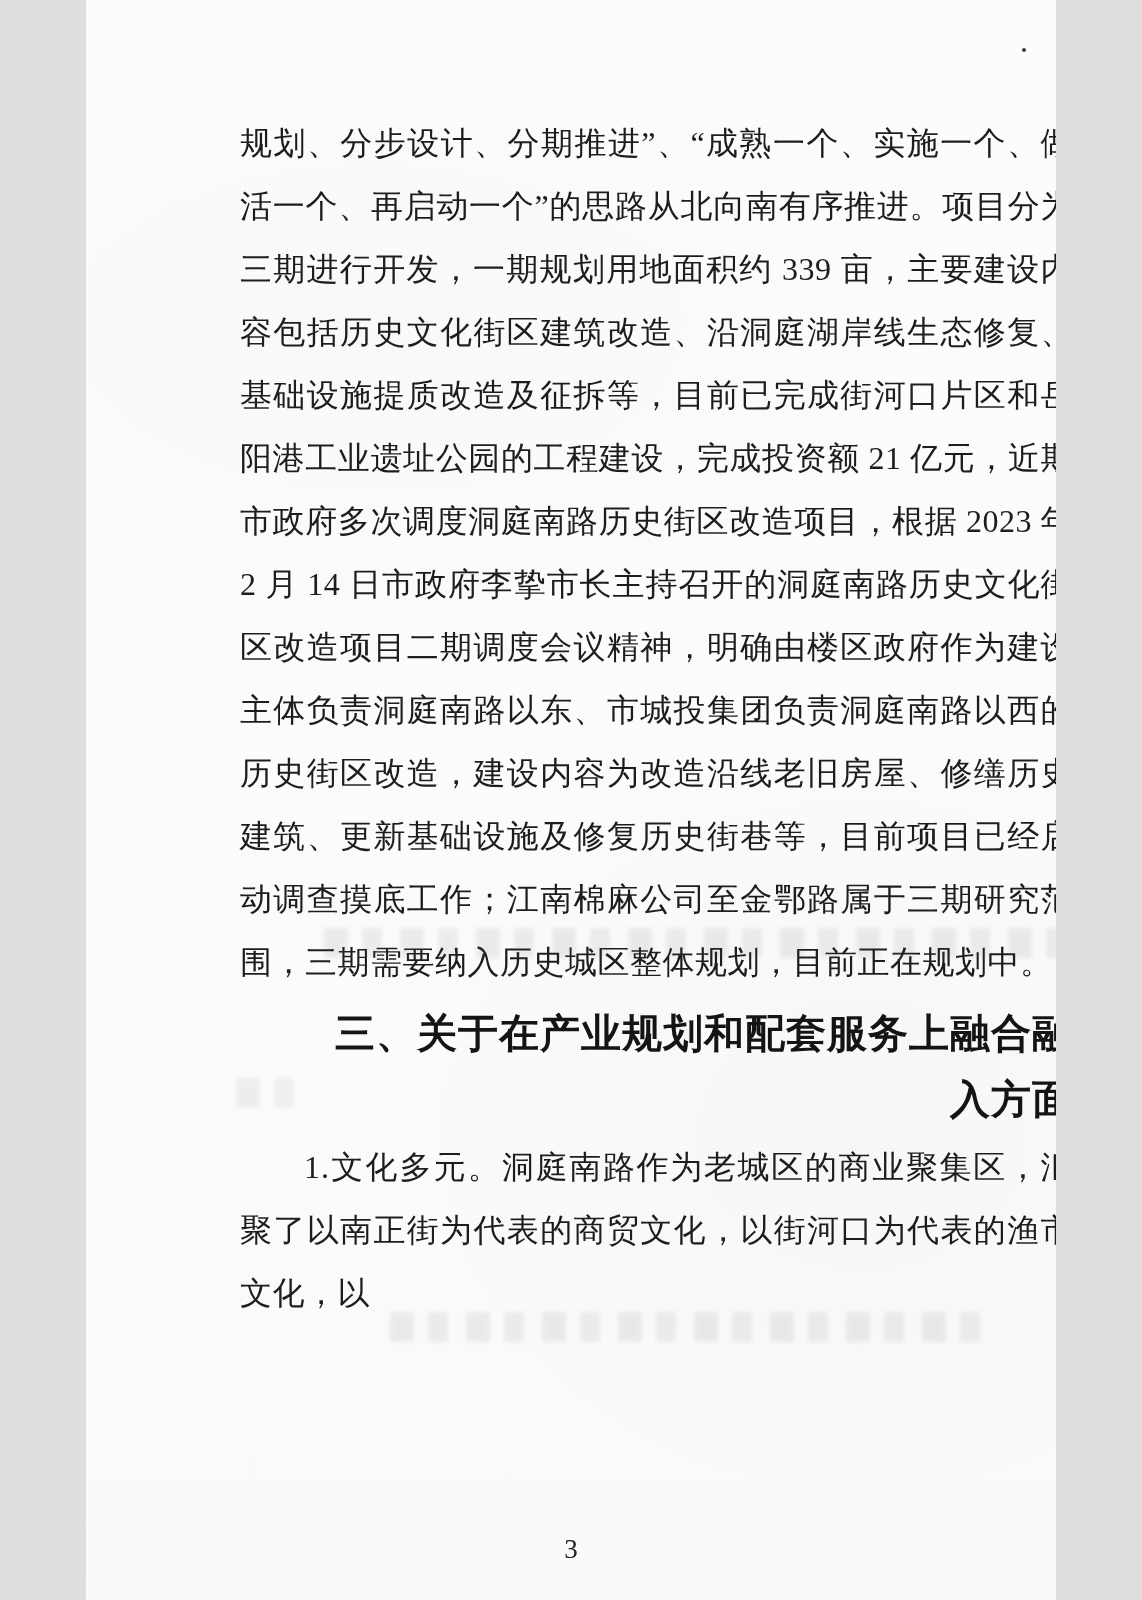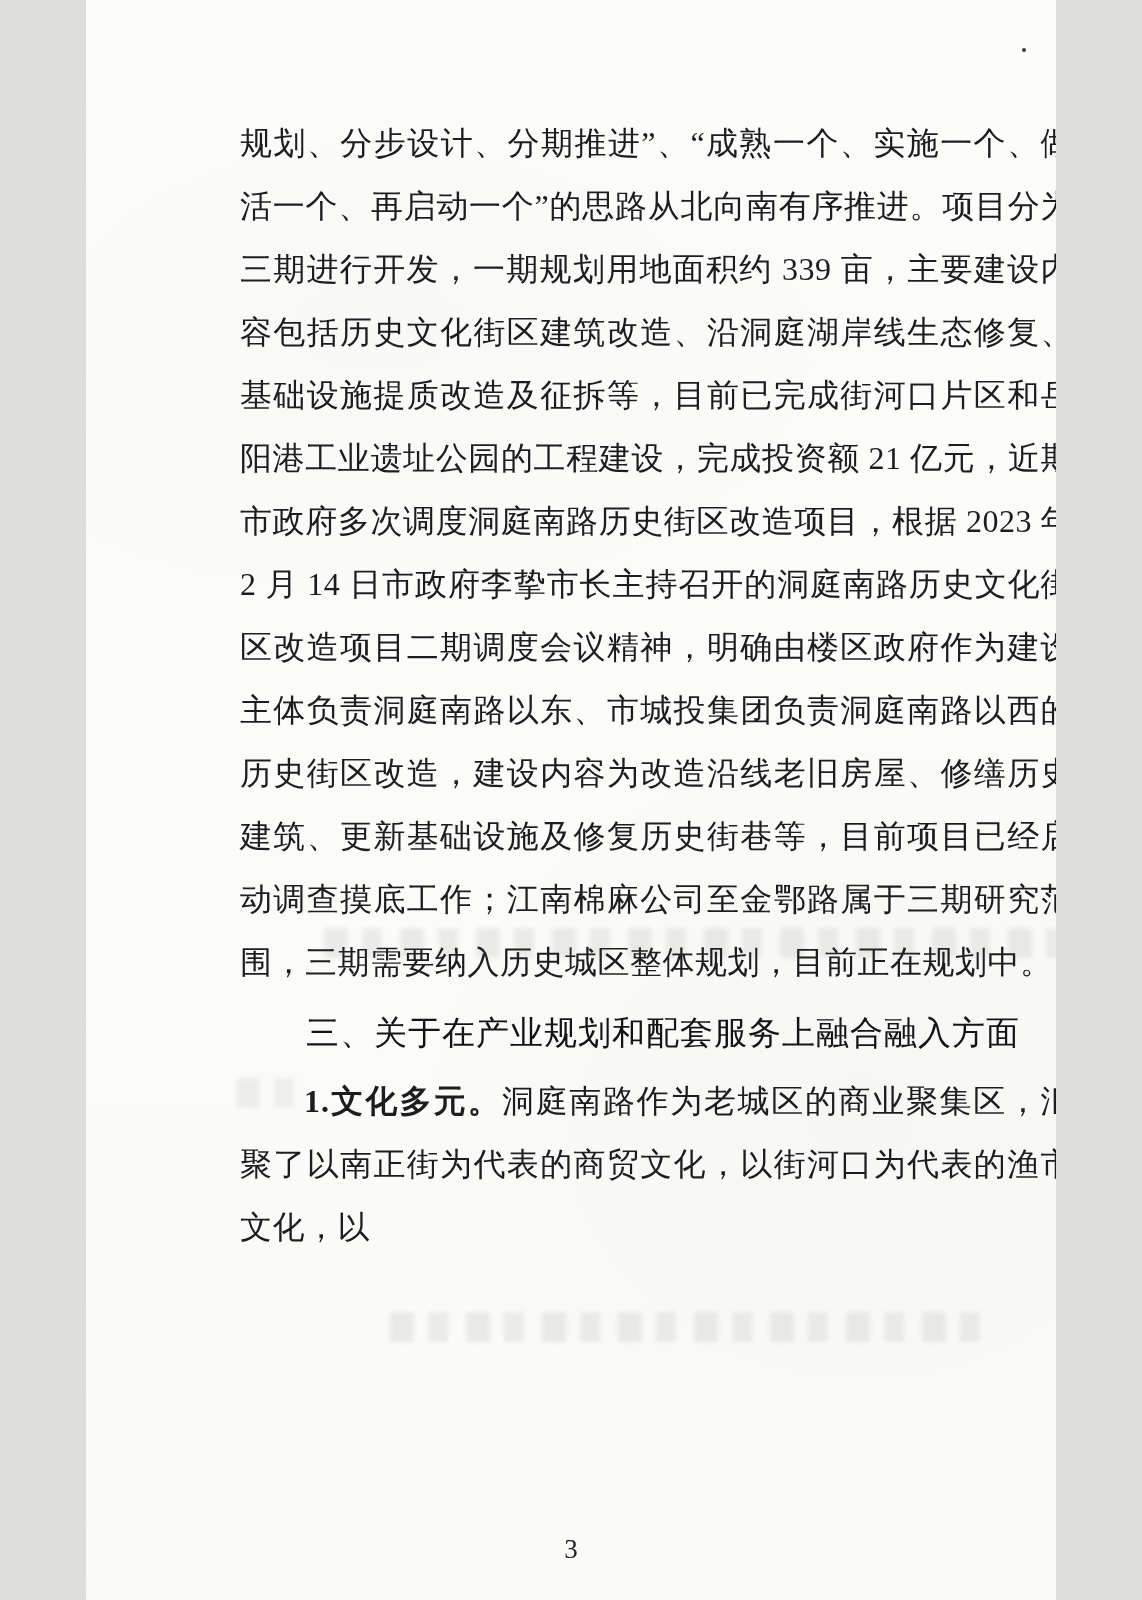--- a/index.html
+++ b/index.html
@@ -34,30 +34,30 @@
   .para {
     margin: 0;
     text-align: justify;
   }
   .para.indent {
     text-indent: 2em;
   }
   .heading {
     margin: 6px 0 4px 0;
     font-family: "Liberation Sans", "DejaVu Sans", sans-serif;
-    font-weight: 400;
-    font-size: 33px;
+    font-weight: 700;
+    font-size: 40px;
     line-height: 66px;
     letter-spacing: 1px;
     text-indent: 2em;
     color: #141414;
-    text-align: left;
+    text-align: right;
   }
   .lead {
-    font-weight: 700;
+    font-weight: 400;
     letter-spacing: 1px;
   }
   .pagenum {
     position: absolute;
     left: 0;
     right: 0;
     top: 1533px;
     text-align: center;
     font-size: 27px;
     line-height: 32px;

